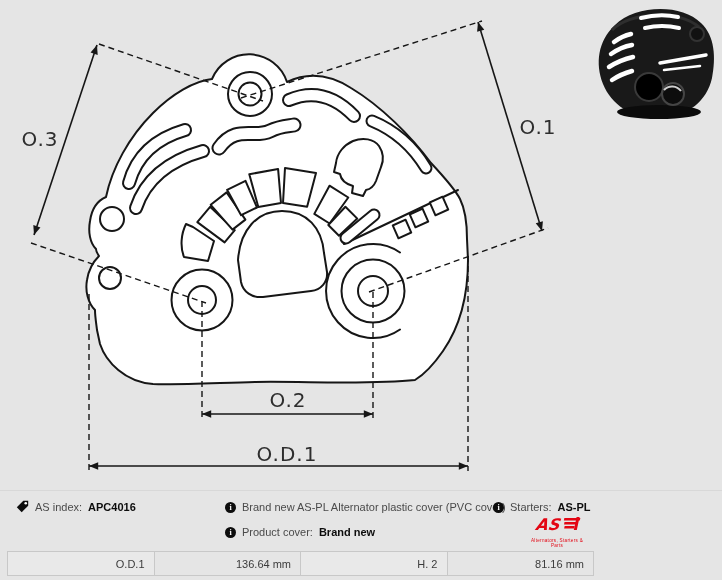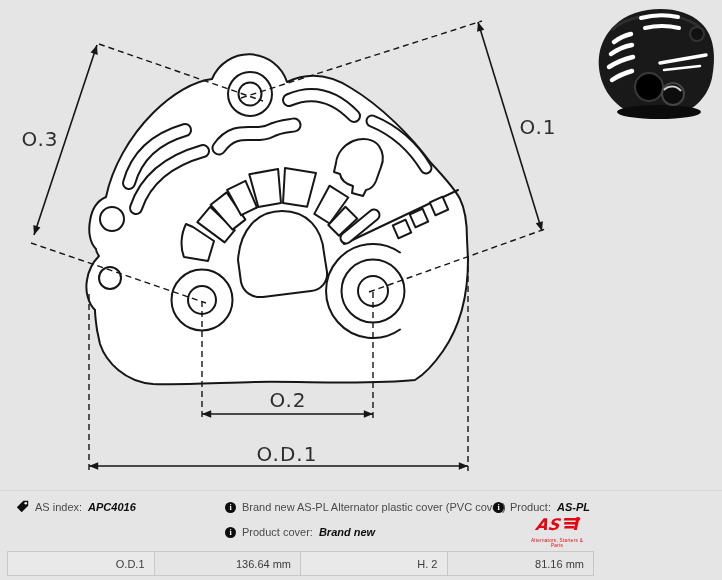--- a/index.html
+++ b/index.html
@@ -14,21 +14,21 @@
   .slot-o{stroke:#161616;fill:none;stroke-linecap:round;}
   .slot-i{stroke:#fff;fill:none;stroke-linecap:round;}
   .dash{stroke:#161616;stroke-width:1.4;fill:none;stroke-dasharray:6 4;}
   .dim{stroke:#161616;stroke-width:1.6;fill:none;}
   .dim-label{font-size:20px;fill:#2e2e2e;letter-spacing:1px;}
 
   
   .divider{position:absolute;left:0;top:490px;width:722px;height:1px;background:#d8d8d8;}
   .f-item{position:absolute;display:flex;align-items:flex-end;gap:6px;height:16px;
           font-size:11px;color:#4a4a4a;white-space:nowrap;}
-  .f-item b{color:#0d0d0d;font-style:italic;}
+  .f-item b{color:#0d0d0d;}
   .red{color:#e30613;font-weight:bold;letter-spacing:.2px;}
   .info-dot{display:inline-flex;align-items:center;justify-content:center;width:11px;height:11px;
             border-radius:50%;background:#0d0d0d;color:#fff;font-size:8px;font-weight:bold;
             font-family:"Liberation Serif",serif;flex:none;}
   .logo-box{position:absolute;left:527px;top:515px;width:60px;text-align:center;}
   .logo-tagline{font-size:4.6px;color:#e30613;letter-spacing:.3px;margin-top:1px;}
 
   
   .spec{position:absolute;left:7px;top:551px;width:587px;height:23px;border-collapse:collapse;
         table-layout:fixed;font-size:11px;color:#3b3b3b;}
@@ -189,21 +189,21 @@
   </div>
 
   <div class="f-item" style="left:225px;top:522px">
     <span class="info-dot">i</span>
     <span>Product cover:</span>
     <b>Brand new</b>
   </div>
 
   <div class="f-item" style="left:493px;top:497px">
     <span class="info-dot">i</span>
-    <span>Product:</span>
+    <span>Starters:</span>
     <b>AS-PL</b>
   </div>
 
   <div class="logo-box">
     <svg width="52" height="18" viewBox="0 0 52 18">
       <g transform="skewX(-12)">
         <text x="8" y="15" font-size="16" font-weight="bold" font-style="italic" fill="#e30613" font-family="Liberation Sans, sans-serif">AS</text>
         <rect x="34" y="3" width="16" height="2.4" fill="#e30613"></rect>
         <rect x="35" y="7" width="13" height="2.4" fill="#e30613"></rect>
         <rect x="36" y="11" width="10" height="2.4" fill="#e30613"></rect>

